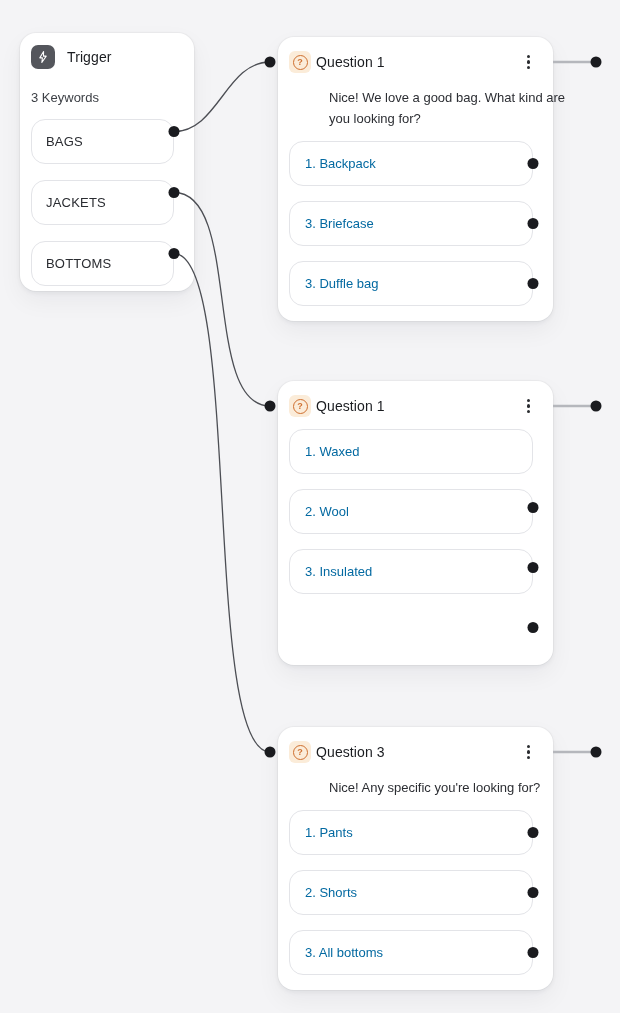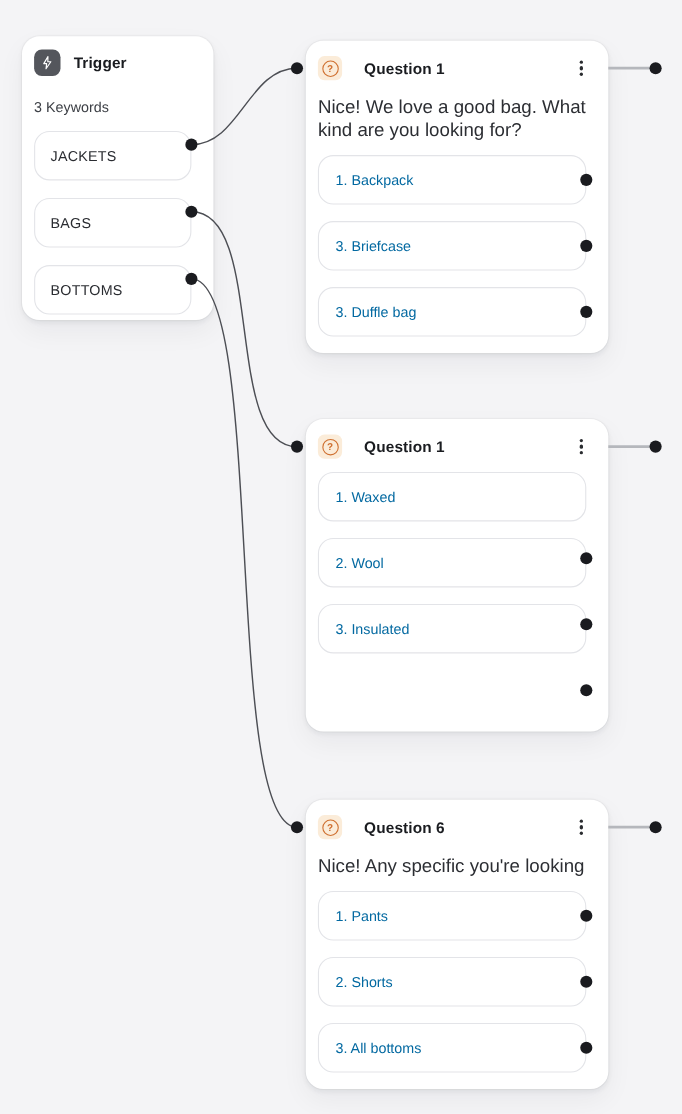--- a/index.html
+++ b/index.html
@@ -20,21 +20,21 @@
   }
 
   
   .trigger-node{left:20px;top:33px;width:174px;height:258px;padding:12px 0 0 11px;}
   .node-header{display:flex;align-items:center;}
   .trigger-node .node-header{height:24px;}
   .trigger-icon{
     width:24px;height:24px;border-radius:7px;background:#54565c;
     display:flex;align-items:center;justify-content:center;flex:0 0 auto;
   }
-  .node-title{margin-left:12px;font-size:14px;font-weight:700;color:#1a1c20;letter-spacing:.1px;white-space:nowrap;}
+  .node-title{margin-left:12px;font-size:14px;font-weight:400;color:#1a1c20;letter-spacing:.1px;white-space:nowrap;}
   .subtitle{margin-top:21px;height:16px;font-size:13px;color:#3d4046;}
   .chip-stack{display:flex;flex-direction:column;}
   .trigger-node .chip-stack{margin-top:13px;gap:16px;}
   .chip{
     height:45px;border:1px solid #e3e4e8;border-radius:14px;background:#fff;
     display:flex;align-items:center;box-sizing:border-box;
   }
   .keyword-chip{width:143px;padding-left:14px;font-size:13px;color:#2a2c31;letter-spacing:.2px;}
 
   
@@ -45,29 +45,29 @@
   .q-node .node-header{height:22px;}
   .q-icon{
     width:22px;height:22px;border-radius:6px;background:#fbecd9;
     display:flex;align-items:center;justify-content:center;flex:0 0 auto;
   }
   .q-circle{
     width:13px;height:13px;border:1.5px solid #cf7030;border-radius:50%;
     display:flex;align-items:center;justify-content:center;
     font-size:9px;font-weight:700;color:#cf7030;line-height:1;
   }
-  .q-node .node-title{margin-left:20px;}
+  .q-node .node-title{margin-left:5px;}
   .kebab{
     margin-left:auto;display:flex;flex-direction:column;gap:2.6px;
     padding:2px 3px;cursor:pointer;align-items:center;
   }
   .kebab i{width:3.2px;height:3.2px;border-radius:50%;background:#2a2c30;display:block;}
   .qtext{
-    margin-top:14px;font-size:17px;line-height:21px;color:#2c2e33;
-    width:244px;overflow:hidden;
+    margin-top:14px;font-size:13px;line-height:21px;color:#2c2e33;
+    width:244px;overflow:hidden;margin-left:40px;
   }
   .two-line{height:42px;}
   .one-line{height:21px;}
   .q-node .chip-stack{margin-top:12px;gap:15px;}
   .option-chip{width:100%;padding-left:15px;font-size:13px;color:#0369a1;}
 
   
   .wires{position:absolute;inset:0;z-index:10;pointer-events:none;}
   .wires path.edge{stroke:#4c4e54;stroke-width:1.3;fill:none;}
   .wires path.out-line{stroke:#b5b7bc;stroke-width:2.5;fill:none;}
@@ -83,24 +83,24 @@
       <span class="trigger-icon">
         <svg width="14" height="14" viewBox="0 0 24 24">
           <path d="M13 2.5 L6.5 13.5 H11 L10 21.5 L17.5 10.5 H12.8 Z" fill="none" stroke="#ffffff" stroke-width="1.8" stroke-linejoin="round"></path>
         </svg>
       </span>
       <span class="node-title">Trigger</span>
     </div>
     <div class="subtitle">3 Keywords</div>
     <div class="chip-stack">
       <div class="chip keyword-chip">
+        <span>BAGS</span>
+      </div>
+      <div class="chip keyword-chip">
         <span>JACKETS</span>
-      </div>
-      <div class="chip keyword-chip">
-        <span>BAGS</span>
       </div>
       <div class="chip keyword-chip">
         <span>BOTTOMS</span>
       </div>
     </div>
   </div>
 
   <div class="node q-node q-node-1">
     <div class="node-header">
       <span class="q-icon">
@@ -150,21 +150,21 @@
         <span>3. Insulated</span>
       </div>
     </div>
   </div>
 
   <div class="node q-node q-node-3">
     <div class="node-header">
       <span class="q-icon">
         <span class="q-circle">?</span>
       </span>
-      <span class="node-title">Question 6</span>
+      <span class="node-title">Question 3</span>
       <span class="kebab">
           <i></i>
           <i></i>
           <i></i>
         </span>
     </div>
     <div class="qtext one-line">Nice! Any specific you're looking for?</div>
     <div class="chip-stack">
       <div class="chip option-chip">
         <span>1. Pants</span>

